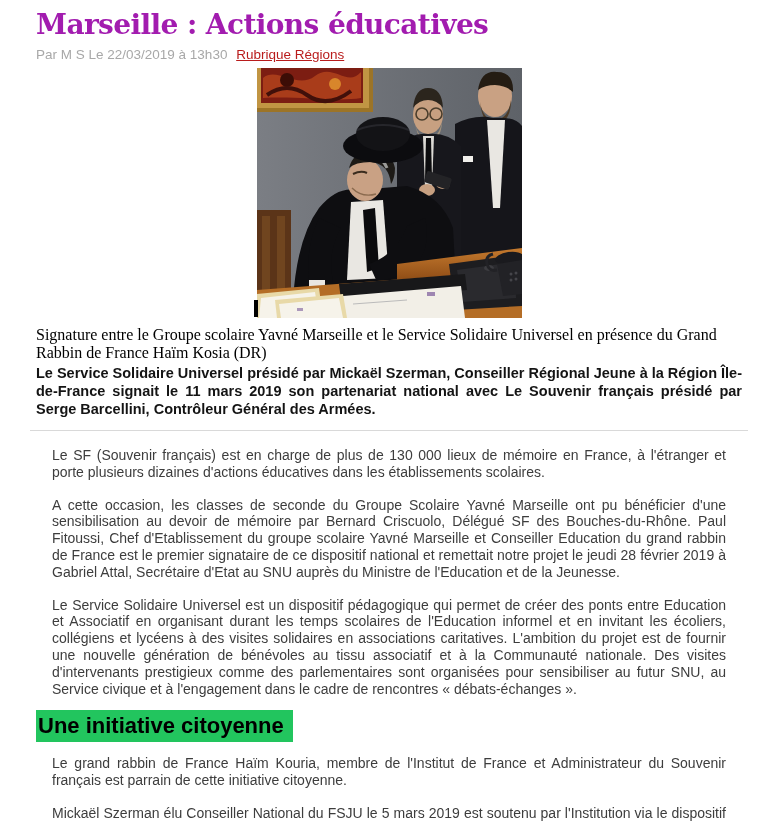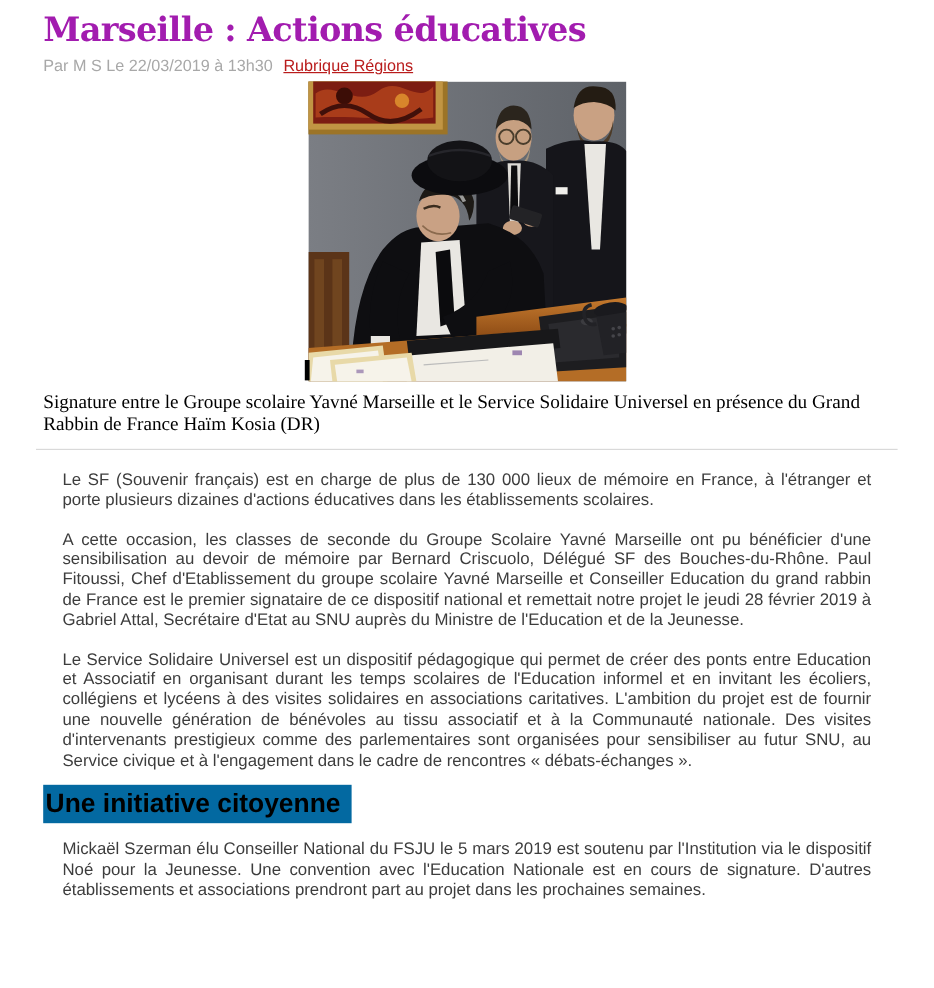--- a/index.html
+++ b/index.html
@@ -74,21 +74,21 @@
   }
 
   h2.section {
     margin: 9px 0 14px 0;
     font-size: 22px;
     line-height: 26px;
     font-weight: bold;
     color: #000;
   }
   h2.section .hl {
-    background: #0369a1;
+    background: #22c55e;
     padding: 3px 9px 4px 2px;
   }
 </style>
 </head>
 <body>
 
 <main class="page">
 
   <h1 class="title">Marseille : Actions éducatives</h1>
 
@@ -198,30 +198,32 @@
             <circle cx="254" cy="212" r="1.5" fill="#45454a"></circle>
               <circle cx="259" cy="211" r="1.5" fill="#45454a"></circle>
           </g>
         </svg>
         <span class="caret-mark"></span>
       </span>
     </div>
     <figcaption class="caption">Signature entre le Groupe scolaire Yavné Marseille et le Service Solidaire Universel en présence du Grand Rabbin de France Haïm Kosia (DR)</figcaption>
   </figure>
 
+  <p class="lead">Le Service Solidaire Universel présidé par Mickaël Szerman, Conseiller Régional Jeune à la Région Île-de-France signait le 11 mars 2019 son partenariat national avec Le Souvenir français présidé par Serge Barcellini, Contrôleur Général des Armées.</p>
 
   <hr class="divider">
 
   <div class="body-text">
     <p>Le SF (Souvenir français) est en charge de plus de 130 000 lieux de mémoire en France, à l'étranger et porte plusieurs dizaines d'actions éducatives dans les établissements scolaires.</p>
     <p>A cette occasion, les classes de seconde du Groupe Scolaire Yavné Marseille ont pu bénéficier d'une sensibilisation au devoir de mémoire par Bernard Criscuolo, Délégué SF des Bouches-du-Rhône. Paul Fitoussi, Chef d'Etablissement du groupe scolaire Yavné Marseille et Conseiller Education du grand rabbin de France est le premier signataire de ce dispositif national et remettait notre projet le jeudi 28 février 2019 à Gabriel Attal, Secrétaire d'Etat au SNU auprès du Ministre de l'Education et de la Jeunesse.</p>
     <p>Le Service Solidaire Universel est un dispositif pédagogique qui permet de créer des ponts entre Education et Associatif en organisant durant les temps scolaires de l'Education informel et en invitant les écoliers, collégiens et lycéens à des visites solidaires en associations caritatives. L'ambition du projet est de fournir une nouvelle génération de bénévoles au tissu associatif et à la Communauté nationale. Des visites d'intervenants prestigieux comme des parlementaires sont organisées pour sensibiliser au futur SNU, au Service civique et à l'engagement dans le cadre de rencontres « débats-échanges ».</p>
   </div>
 
   <h2 class="section">
     <span class="hl">Une initiative citoyenne</span>
   </h2>
 
   <div class="body-text">
+    <p>Le grand rabbin de France Haïm Kouria, membre de l'Institut de France et Administrateur du Souvenir français est parrain de cette initiative citoyenne.</p>
     <p>Mickaël Szerman élu Conseiller National du FSJU le 5 mars 2019 est soutenu par l'Institution via le dispositif Noé pour la Jeunesse. Une convention avec l'Education Nationale est en cours de signature. D'autres établissements et associations prendront part au projet dans les prochaines semaines.</p>
   </div>
 
 </main>
 
 </body></html>

